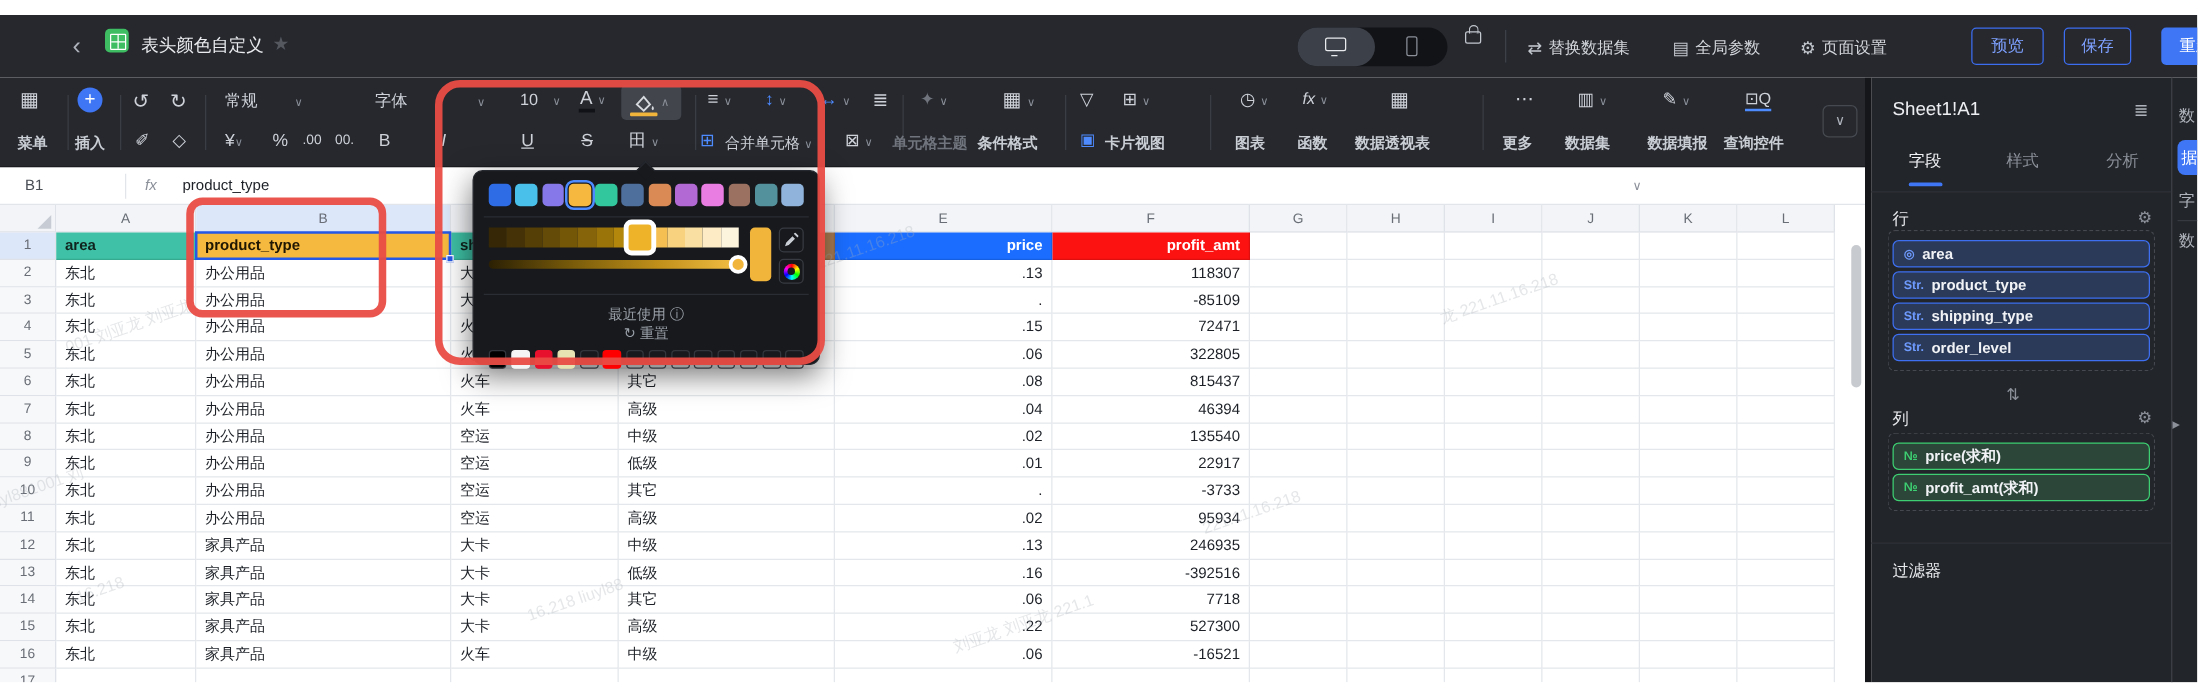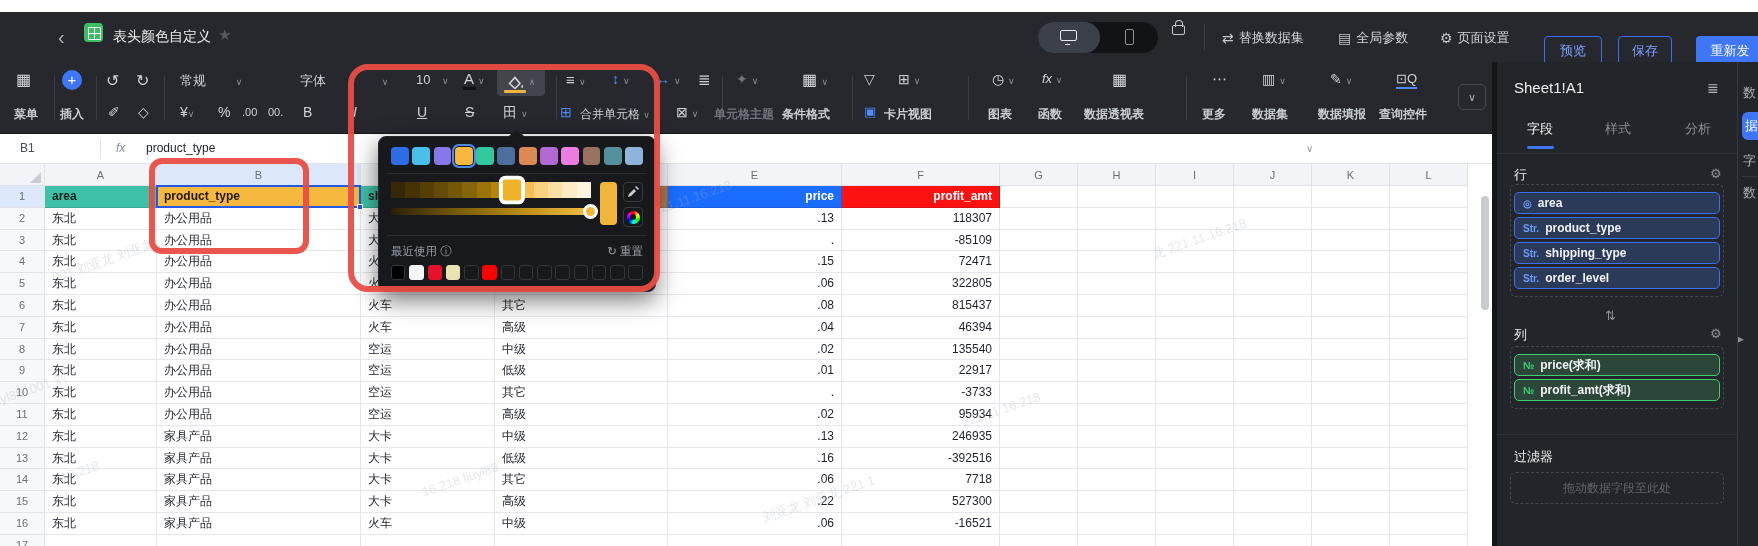--- a/index.html
+++ b/index.html
@@ -24,22 +24,22 @@
   #device-mobile { width:58px; height:31px; position:relative; }
   .phone { position:absolute; left:25px; top:7px; width:9px; height:16px; border:1.5px solid #8b9099; border-radius:2px; }
   #lock-icon { left:1172px; top:13px; width:13px; height:10px; border:1.6px solid #c3c7ce; border-radius:2px; }
   #lock-icon::before { content:""; position:absolute; left:1.5px; top:-6px; width:6px; height:6px; border:1.6px solid #c3c7ce; border-bottom:none; border-radius:4px 4px 0 0; }
   .topdiv { left:1204px; top:12px; width:1px; height:26px; background:#3d4047; }
   .top-action { color:#d2d5da; font-size:13px; display:flex; align-items:center; gap:5px; }
   .top-action .ticon { color:#c3c7ce; font-size:14px; }
   #action-replace { left:1222px; top:17px; }
   #action-global { left:1338px; top:17px; }
   #action-page { left:1440px; top:17px; }
-  .top-btn { top:24px; height:30px; border:1px solid #3c6df0; border-radius:4px; color:#7ea0ff;
-    font-size:13px; display:flex; align-items:center; justify-content:center; background:transparent; }
+  .top-btn { top:10px; height:30px; border:1px solid #3c6df0; border-radius:4px; color:#7ea0ff;
+    font-size:13px; display:flex; align-items:center; justify-content:center; background:transparent;margin-left:33px; }
   #btn-preview { left:1544px; width:58px; }
   #btn-save { left:1618px; width:54px; }
   #btn-republish { left:1696px; width:68px; background:#3e76f5; color:#fff; border:none; }
 
   
   #toolbar { position:absolute; left:0; top:62px; width:1492px; height:72px; background:#26282e; border-bottom:1px solid #17181c; }
   .ti { position:absolute; color:#ced2d8; font-size:14px; white-space:nowrap; }
   .lbl { font-size:12px; color:#c9cdd4;font-weight:bold; }
   .dim { color:#70747c !important; }
   .chev { color:#8b9099; font-size:9px; }
@@ -87,21 +87,21 @@
   .shade { width:14.3px; height:16px; position:relative; }
   .shade.sel { box-shadow:0 0 0 3px #fff; transform:scale(1.3); border-radius:2px; z-index:2; }
   #hue-slider { position:relative; margin-top:10px; width:204px; height:7px; border-radius:4px;
     background:linear-gradient(90deg,#2b2004,#7a5c0a,#c1901a,#f7c247); }
   #hue-handle { position:absolute; right:-3px; top:-4px; width:15px; height:15px; border-radius:50%; background:#f2b53c; border:3px solid #fff; }
   #preview-swatch { width:21px; height:43px; background:#f2b53c; border-radius:4px; margin-left:9px; }
   #picker-btncol { margin-left:6px; display:flex; flex-direction:column; gap:5px; }
   .pk-btn { width:20px; height:20px; border:1px solid #383b41; border-radius:4px; display:flex; align-items:center; justify-content:center; }
   #wheel { width:13px; height:13px; border-radius:50%; background:conic-gradient(#f00,#ff0,#0f0,#0ff,#00f,#f0f,#f00); position:relative; }
   #wheel::after { content:""; position:absolute; left:3.5px; top:3.5px; width:6px; height:6px; border-radius:50%; background:#17191d; }
-  #picker-footer { display:flex; justify-content:space-between; align-items:center; color:#9aa0a8; font-size:11.5px; margin-top:2px; }
+  #picker-footer { display:flex; justify-content:space-between; align-items:center; color:#9aa0a8; font-size:11.5px; margin-top:2px;flex-direction:column; }
   #recent-row { display:flex; gap:3.8px; margin-top:6px; }
   .rc { width:15px; height:15px; border-radius:3px; border:1px solid #33363c; }
 
   
   .redrect { position:absolute; border:6px solid rgba(233,76,69,.95); z-index:60; pointer-events:none; }
   #redrect-toolbar { left:348px; top:64px; width:312px; height:228px; border-radius:20px; }
   #redrect-cells { left:149px; top:158px; width:160px; height:96px; border-radius:13px; }
 
   
   #sidebar { position:absolute; left:1497px; top:62px; width:240px; height:484px; background:#22252a; }
@@ -631,21 +631,20 @@
           <div class="ptext">price(求和)</div>
         </div>
         <div class="pill green">
           <div class="picon">№</div>
           <div class="ptext">profit_amt(求和)</div>
         </div>
       </div>
     <div id="sb-div2"></div>
 
     <div class="sec-label" style="top:386px;">过滤器</div>
-    <div id="filter-box">拖动数据字段至此处</div>
   </div>
 
   <div id="rightstrip">
     <div class="rs-item" style="top:22px;">数</div>
     <div id="rs-active">据</div>
     <div class="rs-item" style="top:90px;">字</div>
     <div id="rs-div"></div>
     <div class="rs-item" style="top:122px;">数</div>
     <div id="rs-arrow">▶</div>
   </div>

